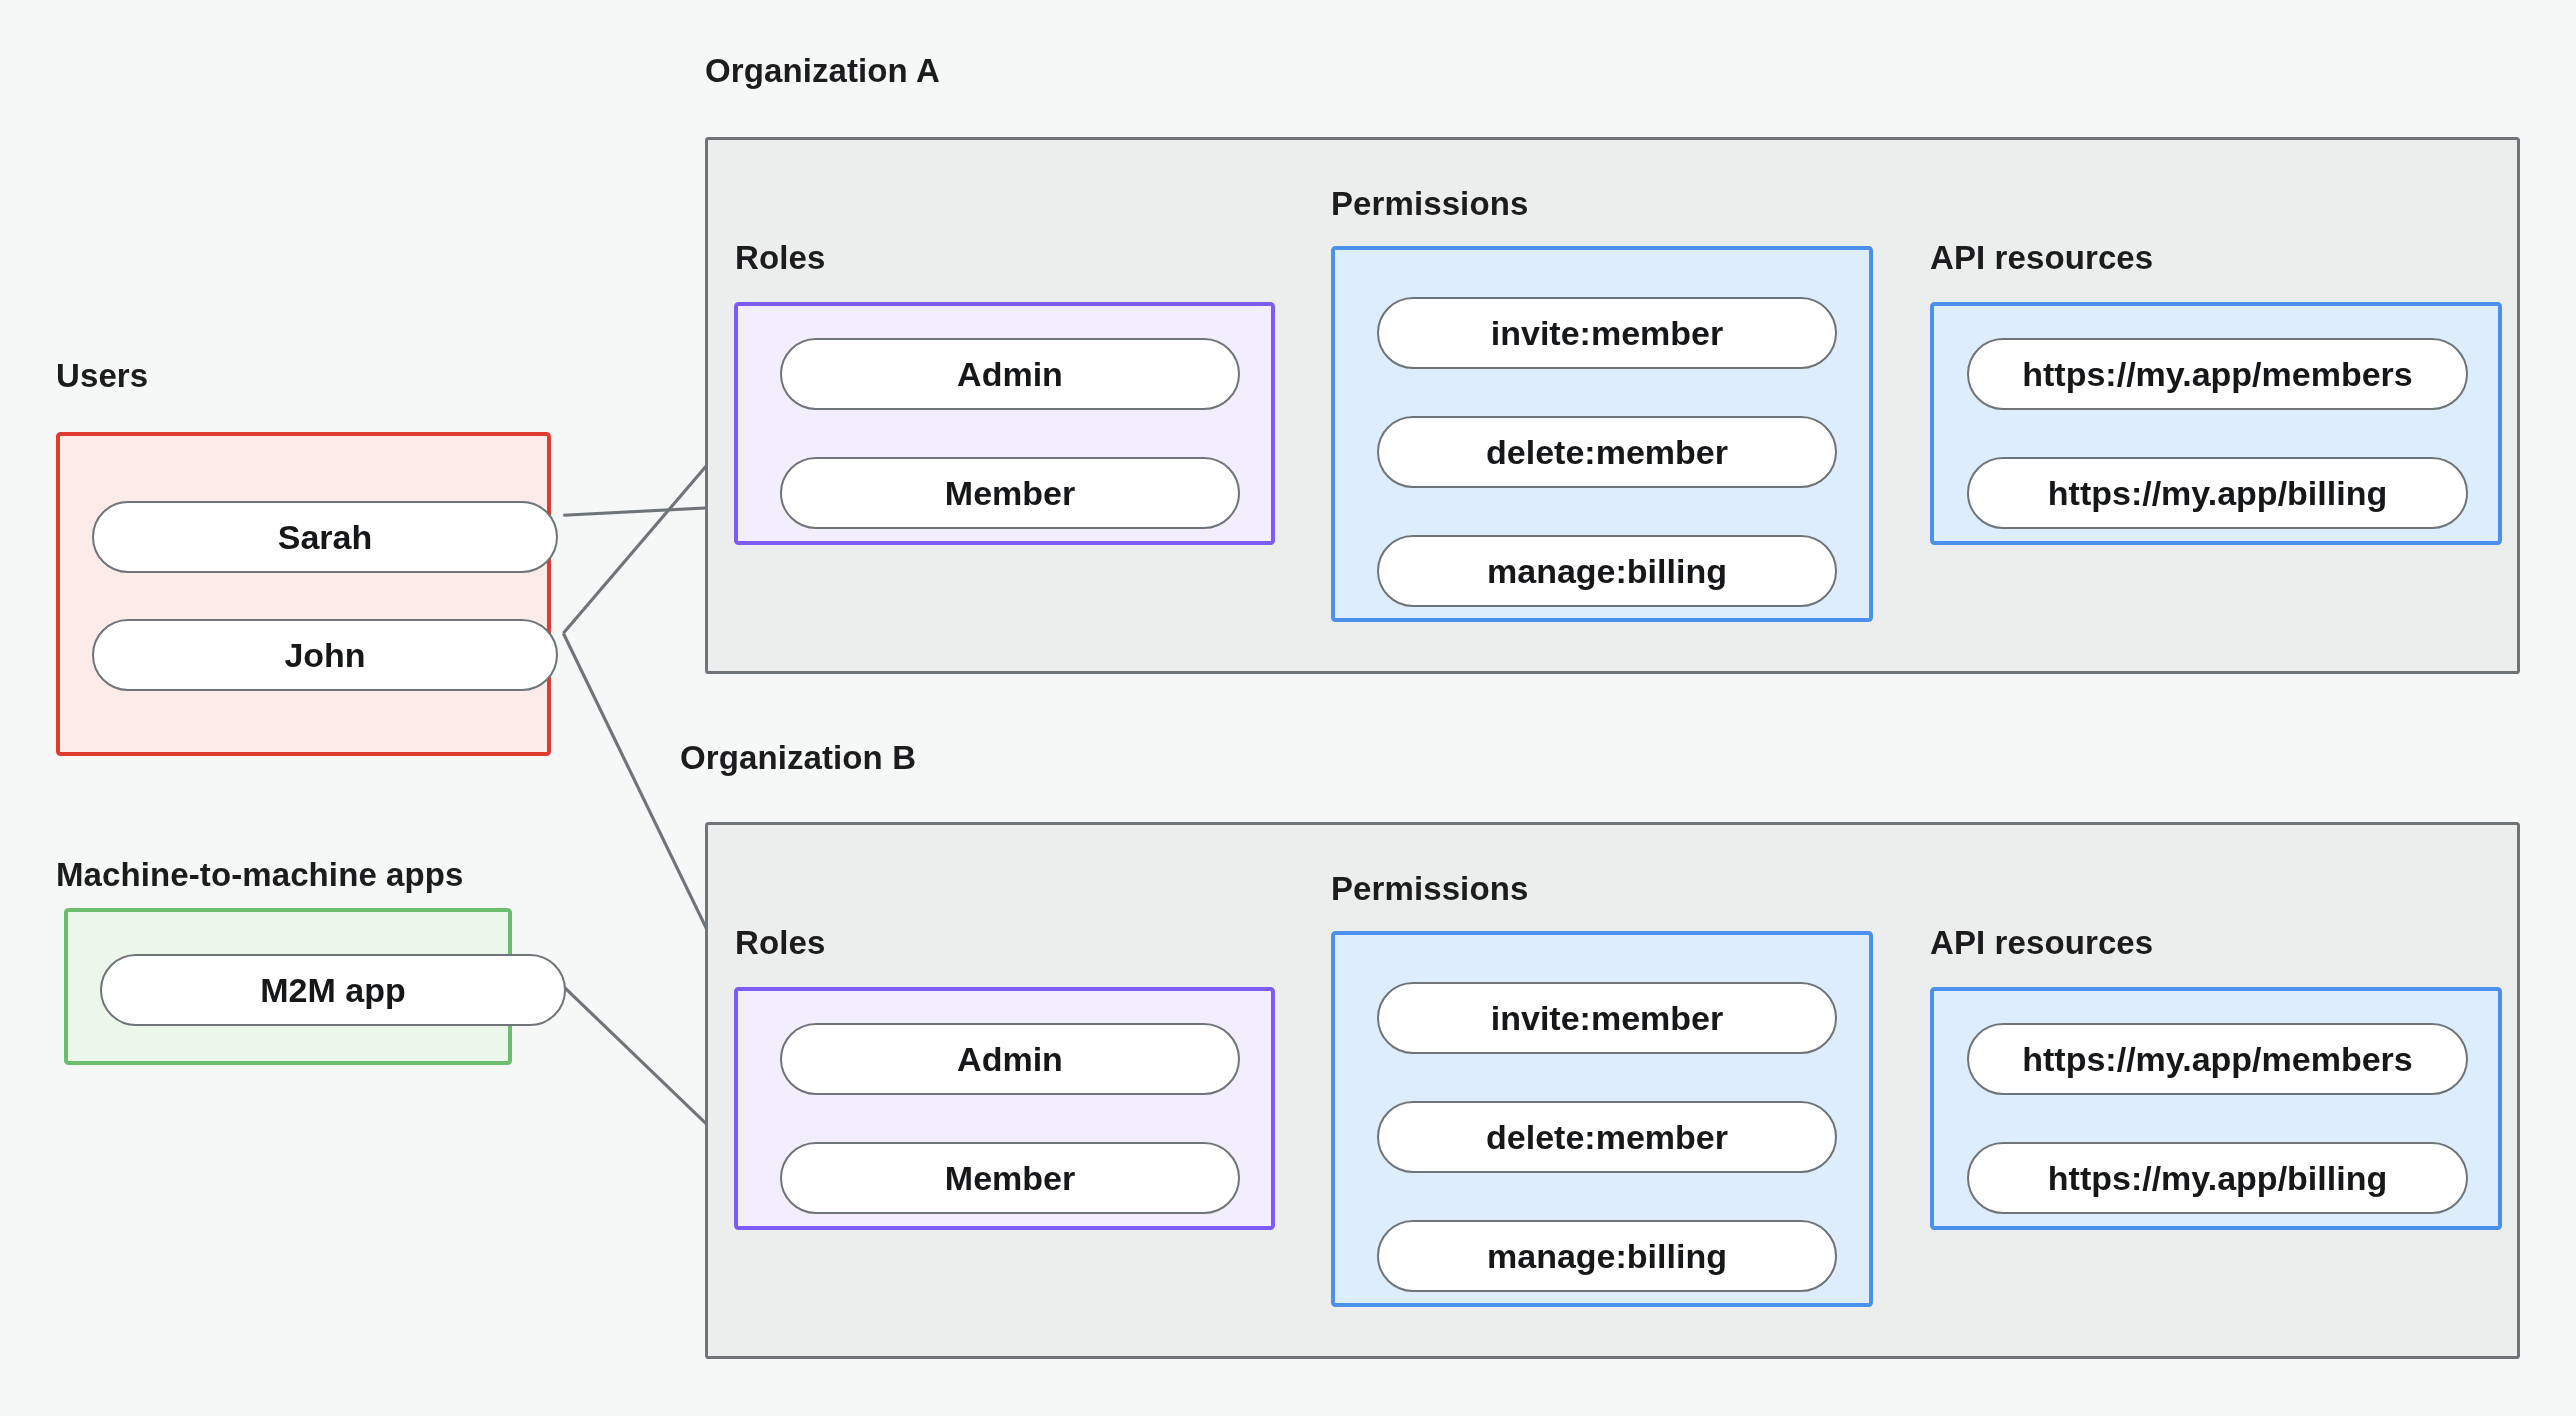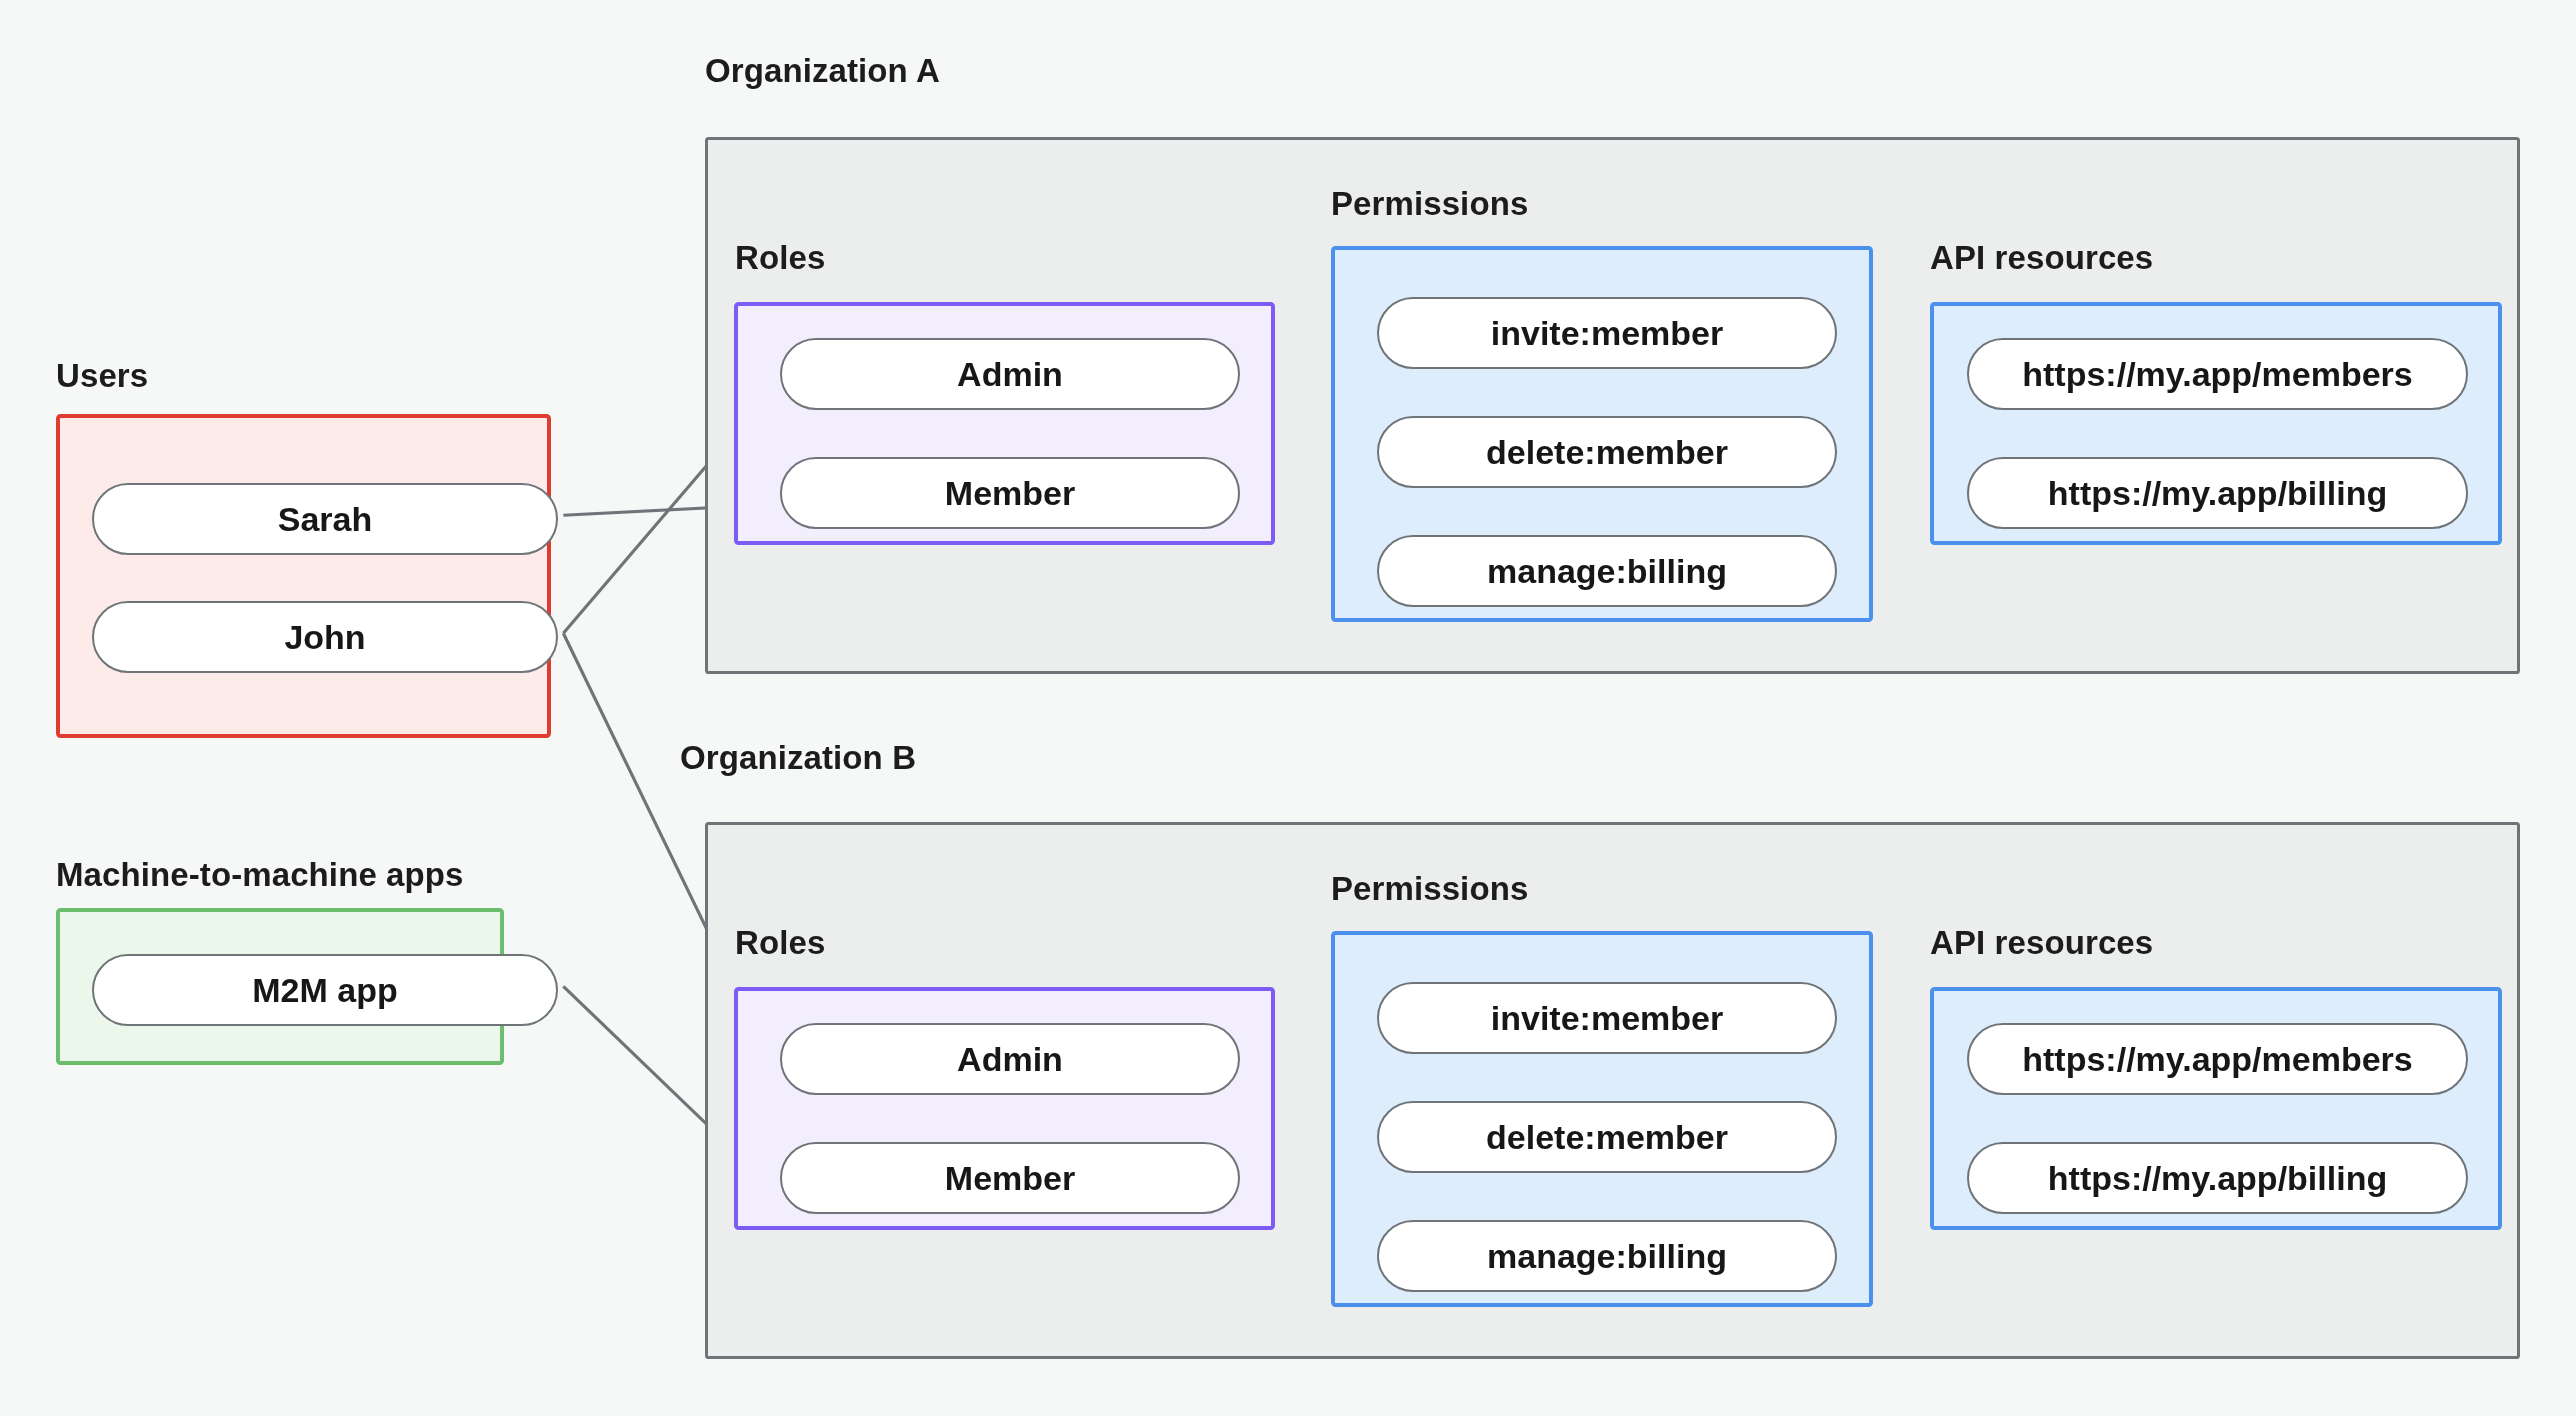--- a/index.html
+++ b/index.html
@@ -185,25 +185,25 @@
     <div class="caption" style="left:1222px; top:99px;">API resources</div>
 
     <div class="group-box group-api" style="left:1222px; top:162px; width:572px; height:243px;">
       <div class="pill" style="left:33px; top:32px; width:501px; height:72px;">https://my.app/members</div>
       <div class="pill" style="left:33px; top:151px; width:501px; height:72px;">https://my.app/billing</div>
     </div>
   </div>
 
   <div class="caption" style="left:56px; top:341px;margin-top:16px;">Users</div>
 
-  <div class="group-box group-users" style="left:56px; top:414px; width:495px; height:324px;">
+  <div class="group-box group-users" style="left:56px; top:432px; width:495px; height:324px;">
     <div class="pill" style="left:32px; top:65px; width:466px; height:72px;">Sarah</div>
     <div class="pill" style="left:32px; top:183px; width:466px; height:72px;text-align:center;">John</div>
   </div>
 
   <div class="caption" style="left:56px; top:856px;text-align:center;">Machine-to-machine apps</div>
 
-  <div class="group-box group-m2m" style="left:56px; top:908px; width:448px; height:157px;">
+  <div class="group-box group-m2m" style="left:64px; top:908px; width:448px; height:157px;">
     <div class="pill" style="left:32px; top:42px; width:466px; height:72px;">M2M app</div>
   </div>
 
 </div>
 
 
 </body></html>

